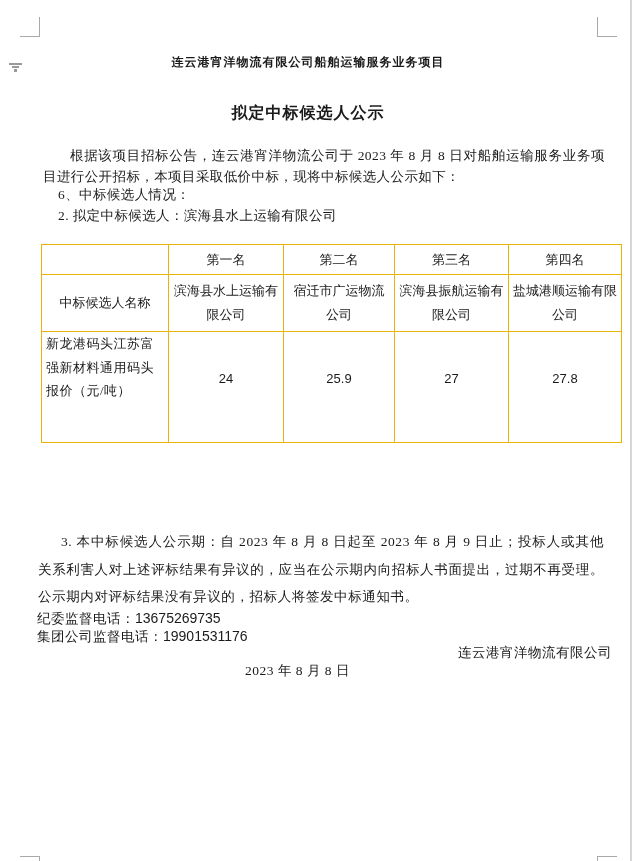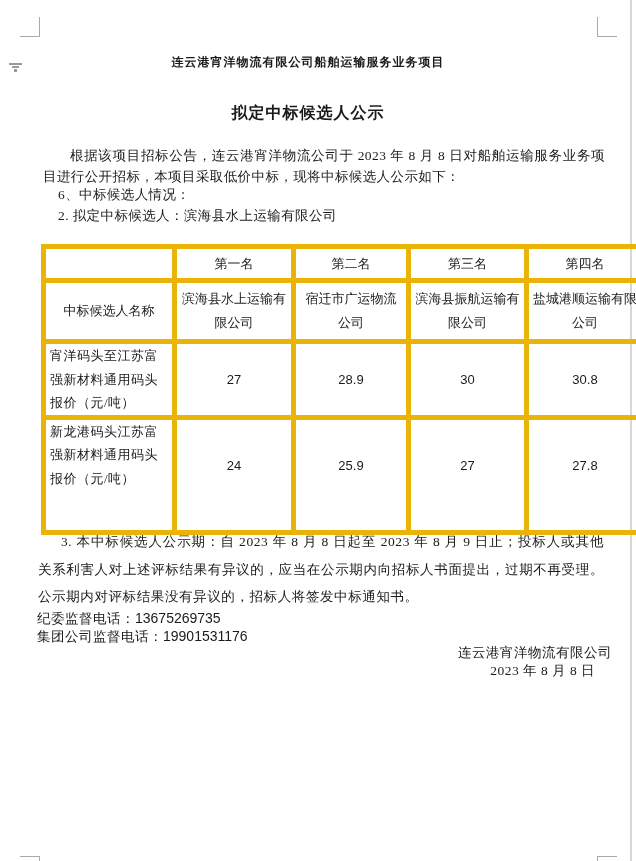--- a/index.html
+++ b/index.html
@@ -18,36 +18,36 @@
   .widget-bar3{position:absolute;left:14px;top:69px;width:3px;height:3px;background:#9a9a9a;}
 
   .doc-title{top:54px;left:0;width:616px;text-align:center;font-size:12px;font-weight:bold;letter-spacing:1px;}
   .doc-subtitle{top:103px;left:0;width:616px;text-align:center;font-size:16px;font-weight:bold;letter-spacing:1px;}
 
   .para1{top:146px;left:43px;width:562px;font-size:13.5px;line-height:20.5px;text-align:justify;text-indent:2em;letter-spacing:0.4px;}
   .item-line1{top:186px;left:58px;font-size:13.5px;letter-spacing:0.4px;}
   .item-line2{top:207px;left:58px;font-size:13.5px;letter-spacing:0.4px;}
 
   table.bid{position:absolute;top:244px;left:41px;border-collapse:collapse;table-layout:fixed;width:535px;}
-  table.bid td{border:5px solid #eab308;padding:0 4px;font-size:13px;overflow:hidden;}
+  table.bid td{border:1px solid #eab308;padding:0 4px;font-size:13px;overflow:hidden;}
   td.c0{width:118px;} td.c1{width:106px;} td.c2{width:102px;} td.c3{width:105px;margin-left:32px;} td.c4{width:104px;}
   tr.hrow td{height:29px;text-align:center;vertical-align:middle;}
   tr.nrow td{height:56px;text-align:center;vertical-align:middle;line-height:24px;}
   tr.prow1 td{height:65px;} tr.prow2 td{height:92px;}
   td.rowlabel{font-size:12px;text-align:left;vertical-align:top;line-height:23.5px;padding:2px 3px 0 3px;letter-spacing:0.5px;}
   td.val{text-align:center;vertical-align:middle;font-family:"Liberation Sans",sans-serif;font-size:13px;}
   tr.prow2 td.val{vertical-align:middle;padding-bottom:18px;}
   td.namehdr{text-align:center;vertical-align:middle;font-size:13px;}
 
   .para3{top:528px;left:38px;width:566px;font-size:13.5px;line-height:27.5px;text-align:justify;text-indent:1.7em;letter-spacing:0.6px;}
   .phone-line1{top:610px;left:37px;font-size:13.5px;letter-spacing:0.5px;}
   .phone-line2{top:628px;left:37px;font-size:13.5px;letter-spacing:0.5px;}
   .phone-num{font-family:"Liberation Sans",sans-serif;font-size:14px;letter-spacing:0;}
   .sig-company{top:644px;left:0;width:597px;text-align:right;font-size:13.5px;letter-spacing:0.5px;margin-left:15px;}
-  .sig-date{top:662px;left:0;width:595px;text-align:right;font-size:13.5px;letter-spacing:0.5px;}
+  .sig-date{top:662px;left:0;width:595px;text-align:center;font-size:13.5px;letter-spacing:0.5px;}
 </style>
 </head>
 <body>
 
 <div class="win-right-border"></div>
 <div class="crop" style="left:39px;top:17px;width:1px;height:20px;"></div>
 <div class="crop" style="left:20px;top:36px;width:20px;height:1px;"></div>
 <div class="crop" style="left:597px;top:17px;width:1px;height:20px;"></div>
 <div class="crop" style="left:597px;top:36px;width:20px;height:1px;"></div>
 <div class="crop" style="left:20px;top:856px;width:20px;height:1px;"></div>
@@ -74,27 +74,20 @@
     <td class="c3">第三名</td>
     <td class="c4">第四名</td>
   </tr>
   <tr class="nrow">
     <td class="c0 namehdr">中标候选人名称</td>
     <td class="c1">滨海县水上运输有限公司</td>
     <td class="c2">宿迁市广运物流公司</td>
     <td class="c3">滨海县振航运输有限公司</td>
     <td class="c4">盐城港顺运输有限公司</td>
   </tr>
-  <tr class="prow1">
-    <td class="c0 rowlabel">宵洋码头至江苏富强新材料通用码头报价（元/吨）</td>
-    <td class="c1 val">27</td>
-    <td class="c2 val">28.9</td>
-    <td class="c3 val">30</td>
-    <td class="c4 val">30.8</td>
-  </tr>
   <tr class="prow2">
     <td class="c0 rowlabel">新龙港码头江苏富强新材料通用码头报价（元/吨）</td>
     <td class="c1 val">24</td>
     <td class="c2 val">25.9</td>
     <td class="c3 val">27</td>
     <td class="c4 val">27.8</td>
   </tr>
 </tbody>
   </table>
 

